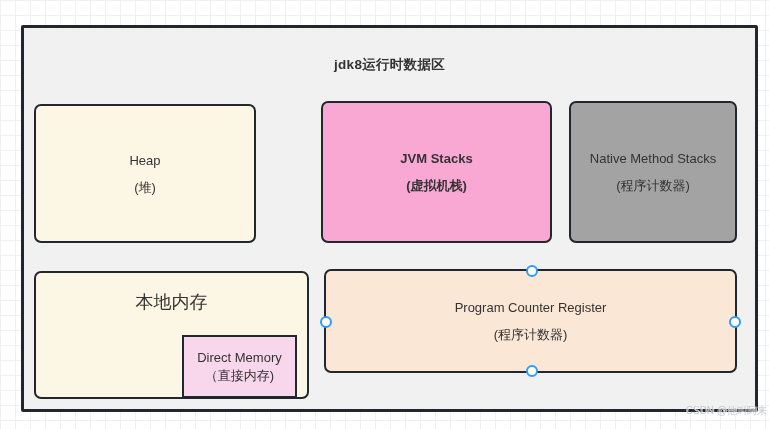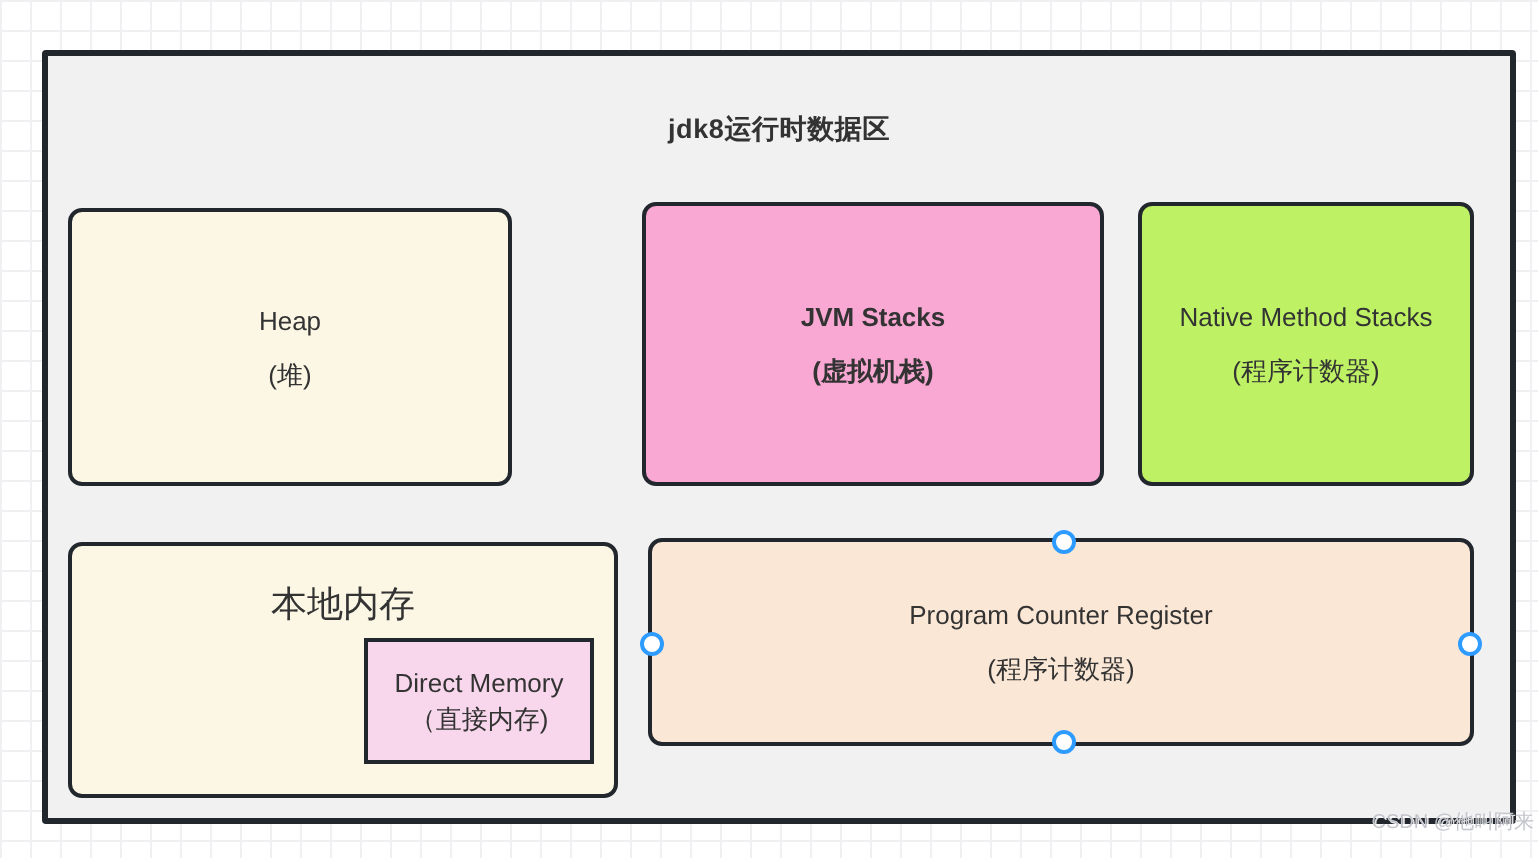--- a/index.html
+++ b/index.html
@@ -56,21 +56,21 @@
     border-radius: 0;
     display: flex;
     flex-direction: column;
     align-items: center;
     justify-content: center;
     text-align: center;
     font-size: 13px;
     line-height: 18px;
   }
   .box-metaspace { left: 6px;   top: 46px; width: 117px; height: 63px; }
-  .box-direct    { left: 146px; top: 46px; width: 115px; height: 63px; text-align: center; }
+  .box-direct    { left: 146px; top: 62px; width: 115px; height: 63px; text-align: center; }
   .box-direct .wrap-label { width: 102px; }
   .handle {
     position: absolute;
     width: 9px; height: 9px;
     background: #ffffff;
     border: 2px solid #2d9bff;
     border-radius: 50%;
     z-index: 5;
   }
   .handle-top    { left: 50%; margin-left: -5px; top: -6px; }
@@ -97,21 +97,21 @@
   <div class="box box-heap" style="background-color: rgb(251, 247, 228);">
     <div>Heap</div>
     <div>(堆)</div>
   </div>
 
   <div class="box box-jvm" style="background-color: #f9a8d4; font-weight: bold;">
     <div>JVM Stacks</div>
     <div>(虚拟机栈)</div>
   </div>
 
-  <div class="box box-native" style="background-color: #bef264;">
+  <div class="box box-native" style="background-color: #a3a3a3;">
     <div>Native Method Stacks</div>
     <div>(程序计数器)</div>
   </div>
 
   <div class="box box-local" style="background-color: rgb(251, 247, 228);">
     <div class="local-label">本地内存</div>
 
 
     <div class="inner-box box-direct" style="background-color: rgb(248, 215, 236);">
       <div class="wrap-label">Direct Memory（直接内存)</div>

